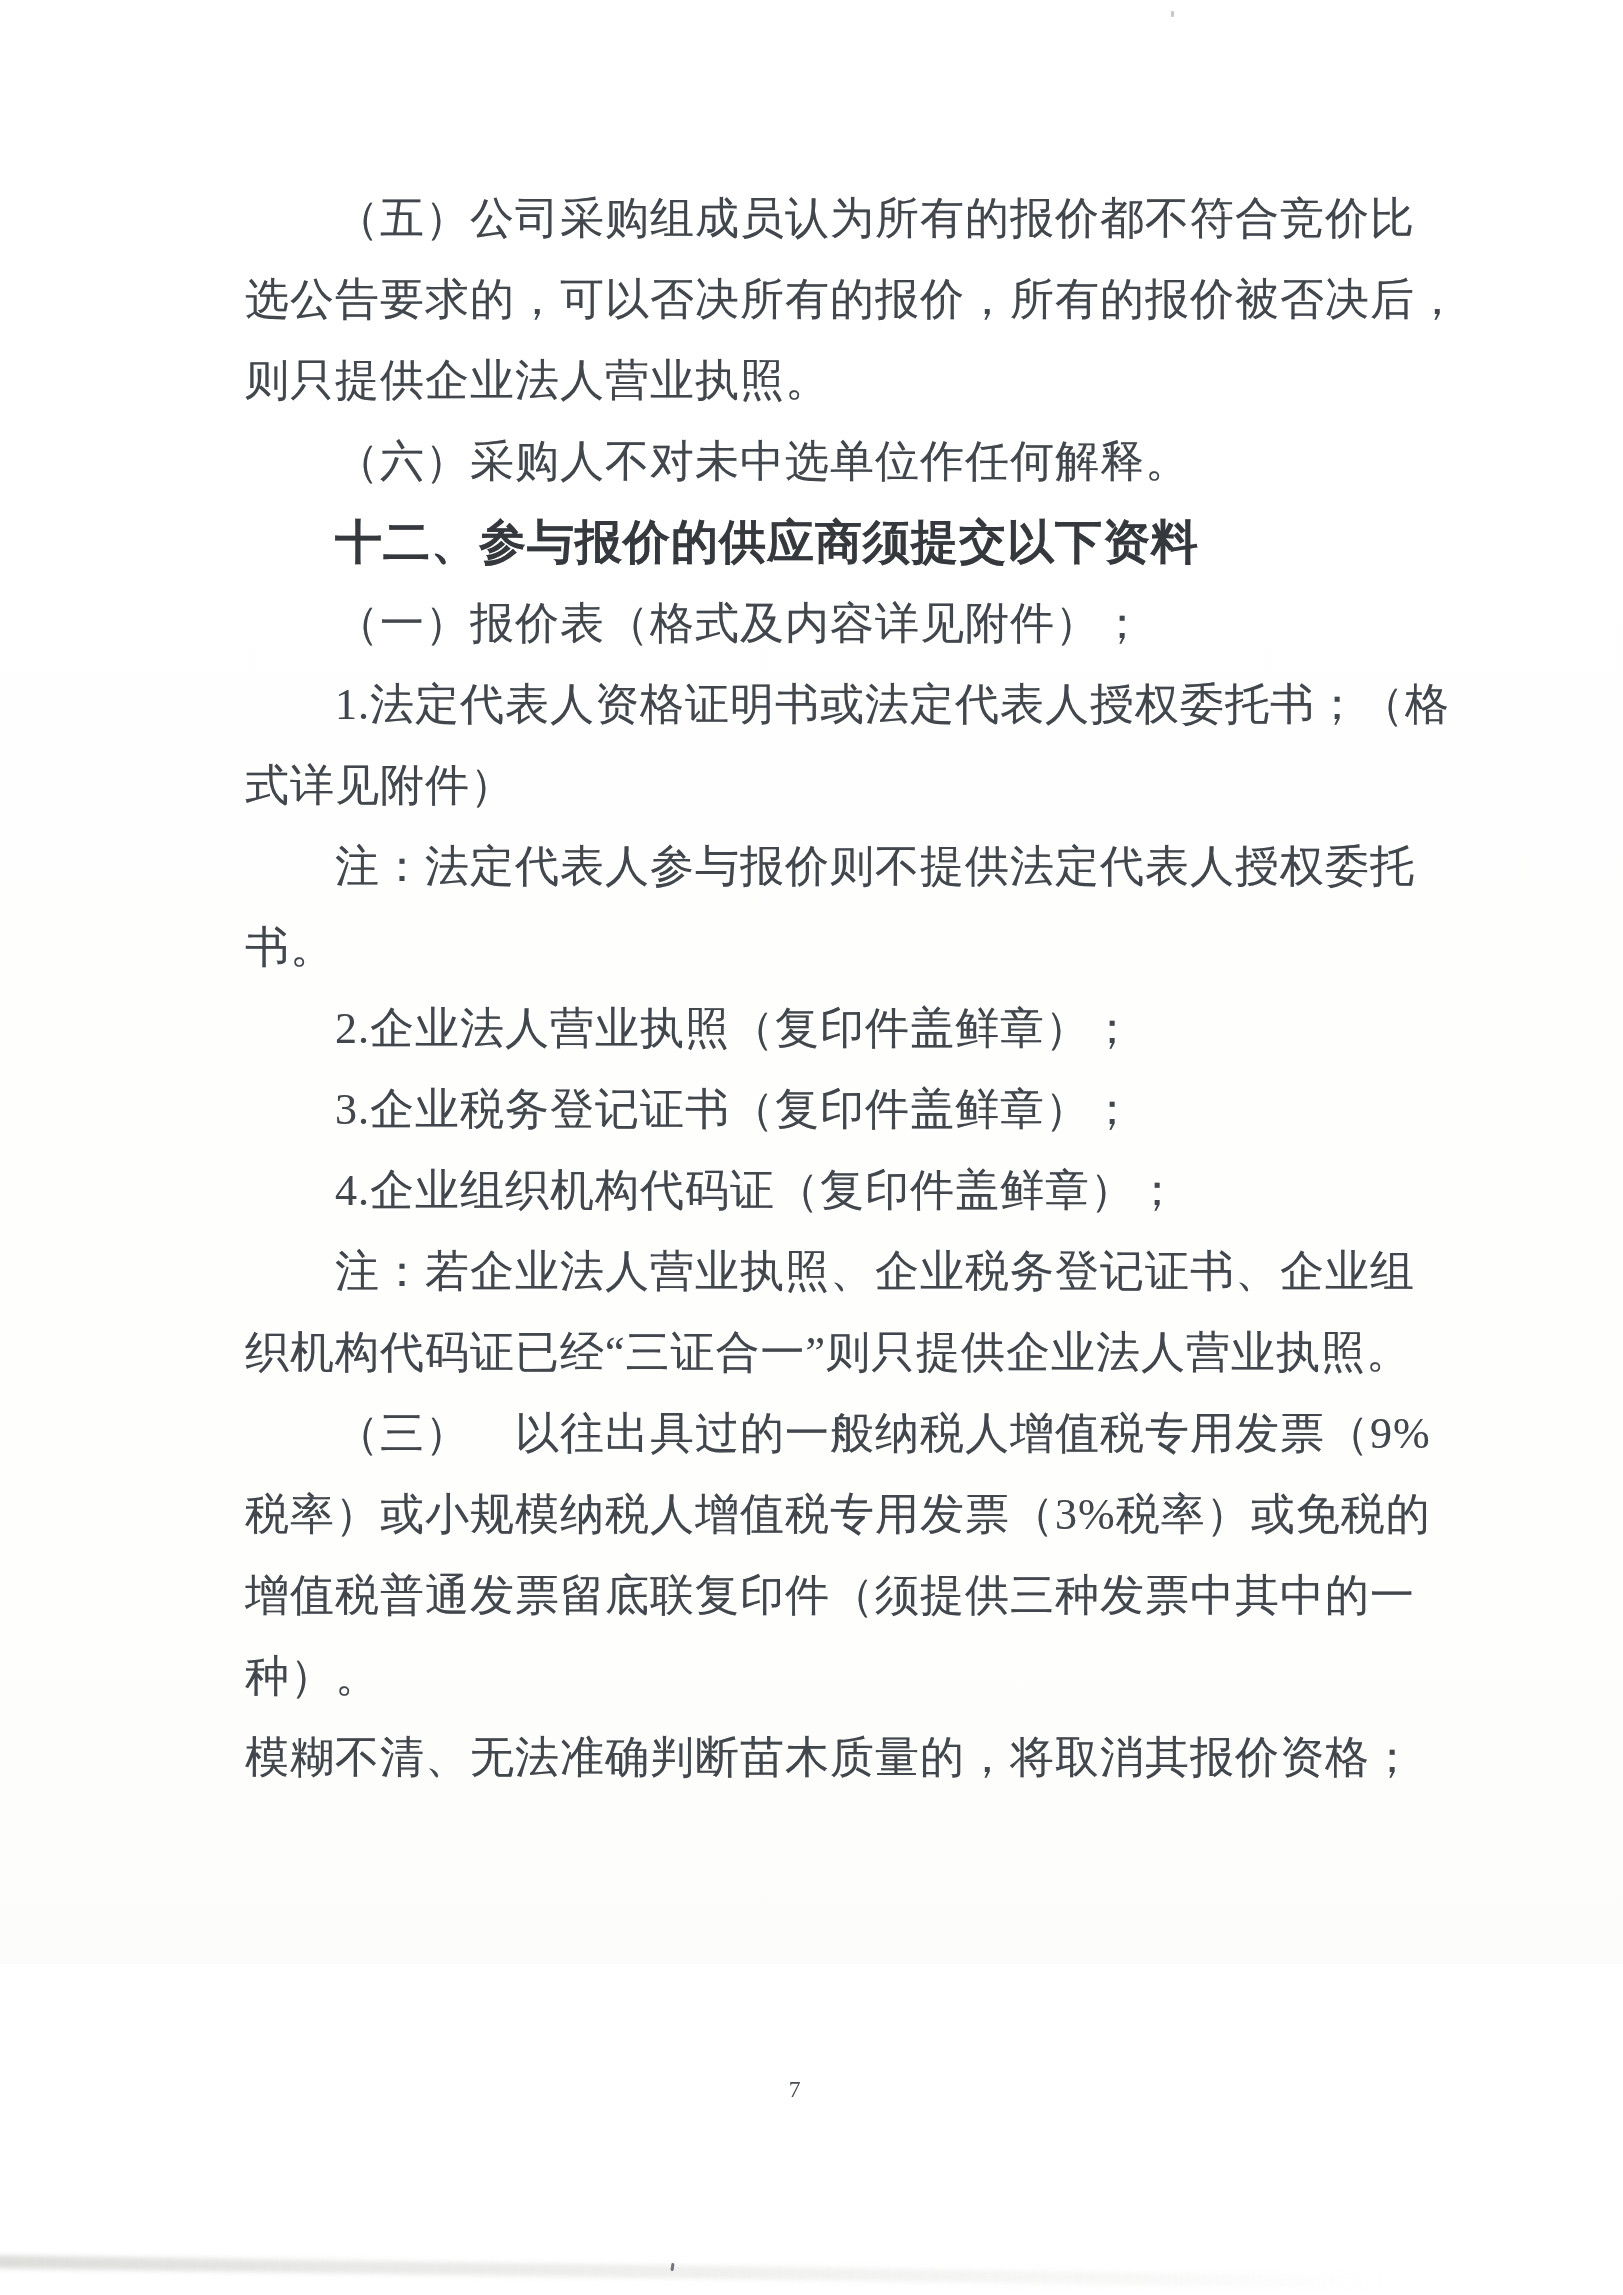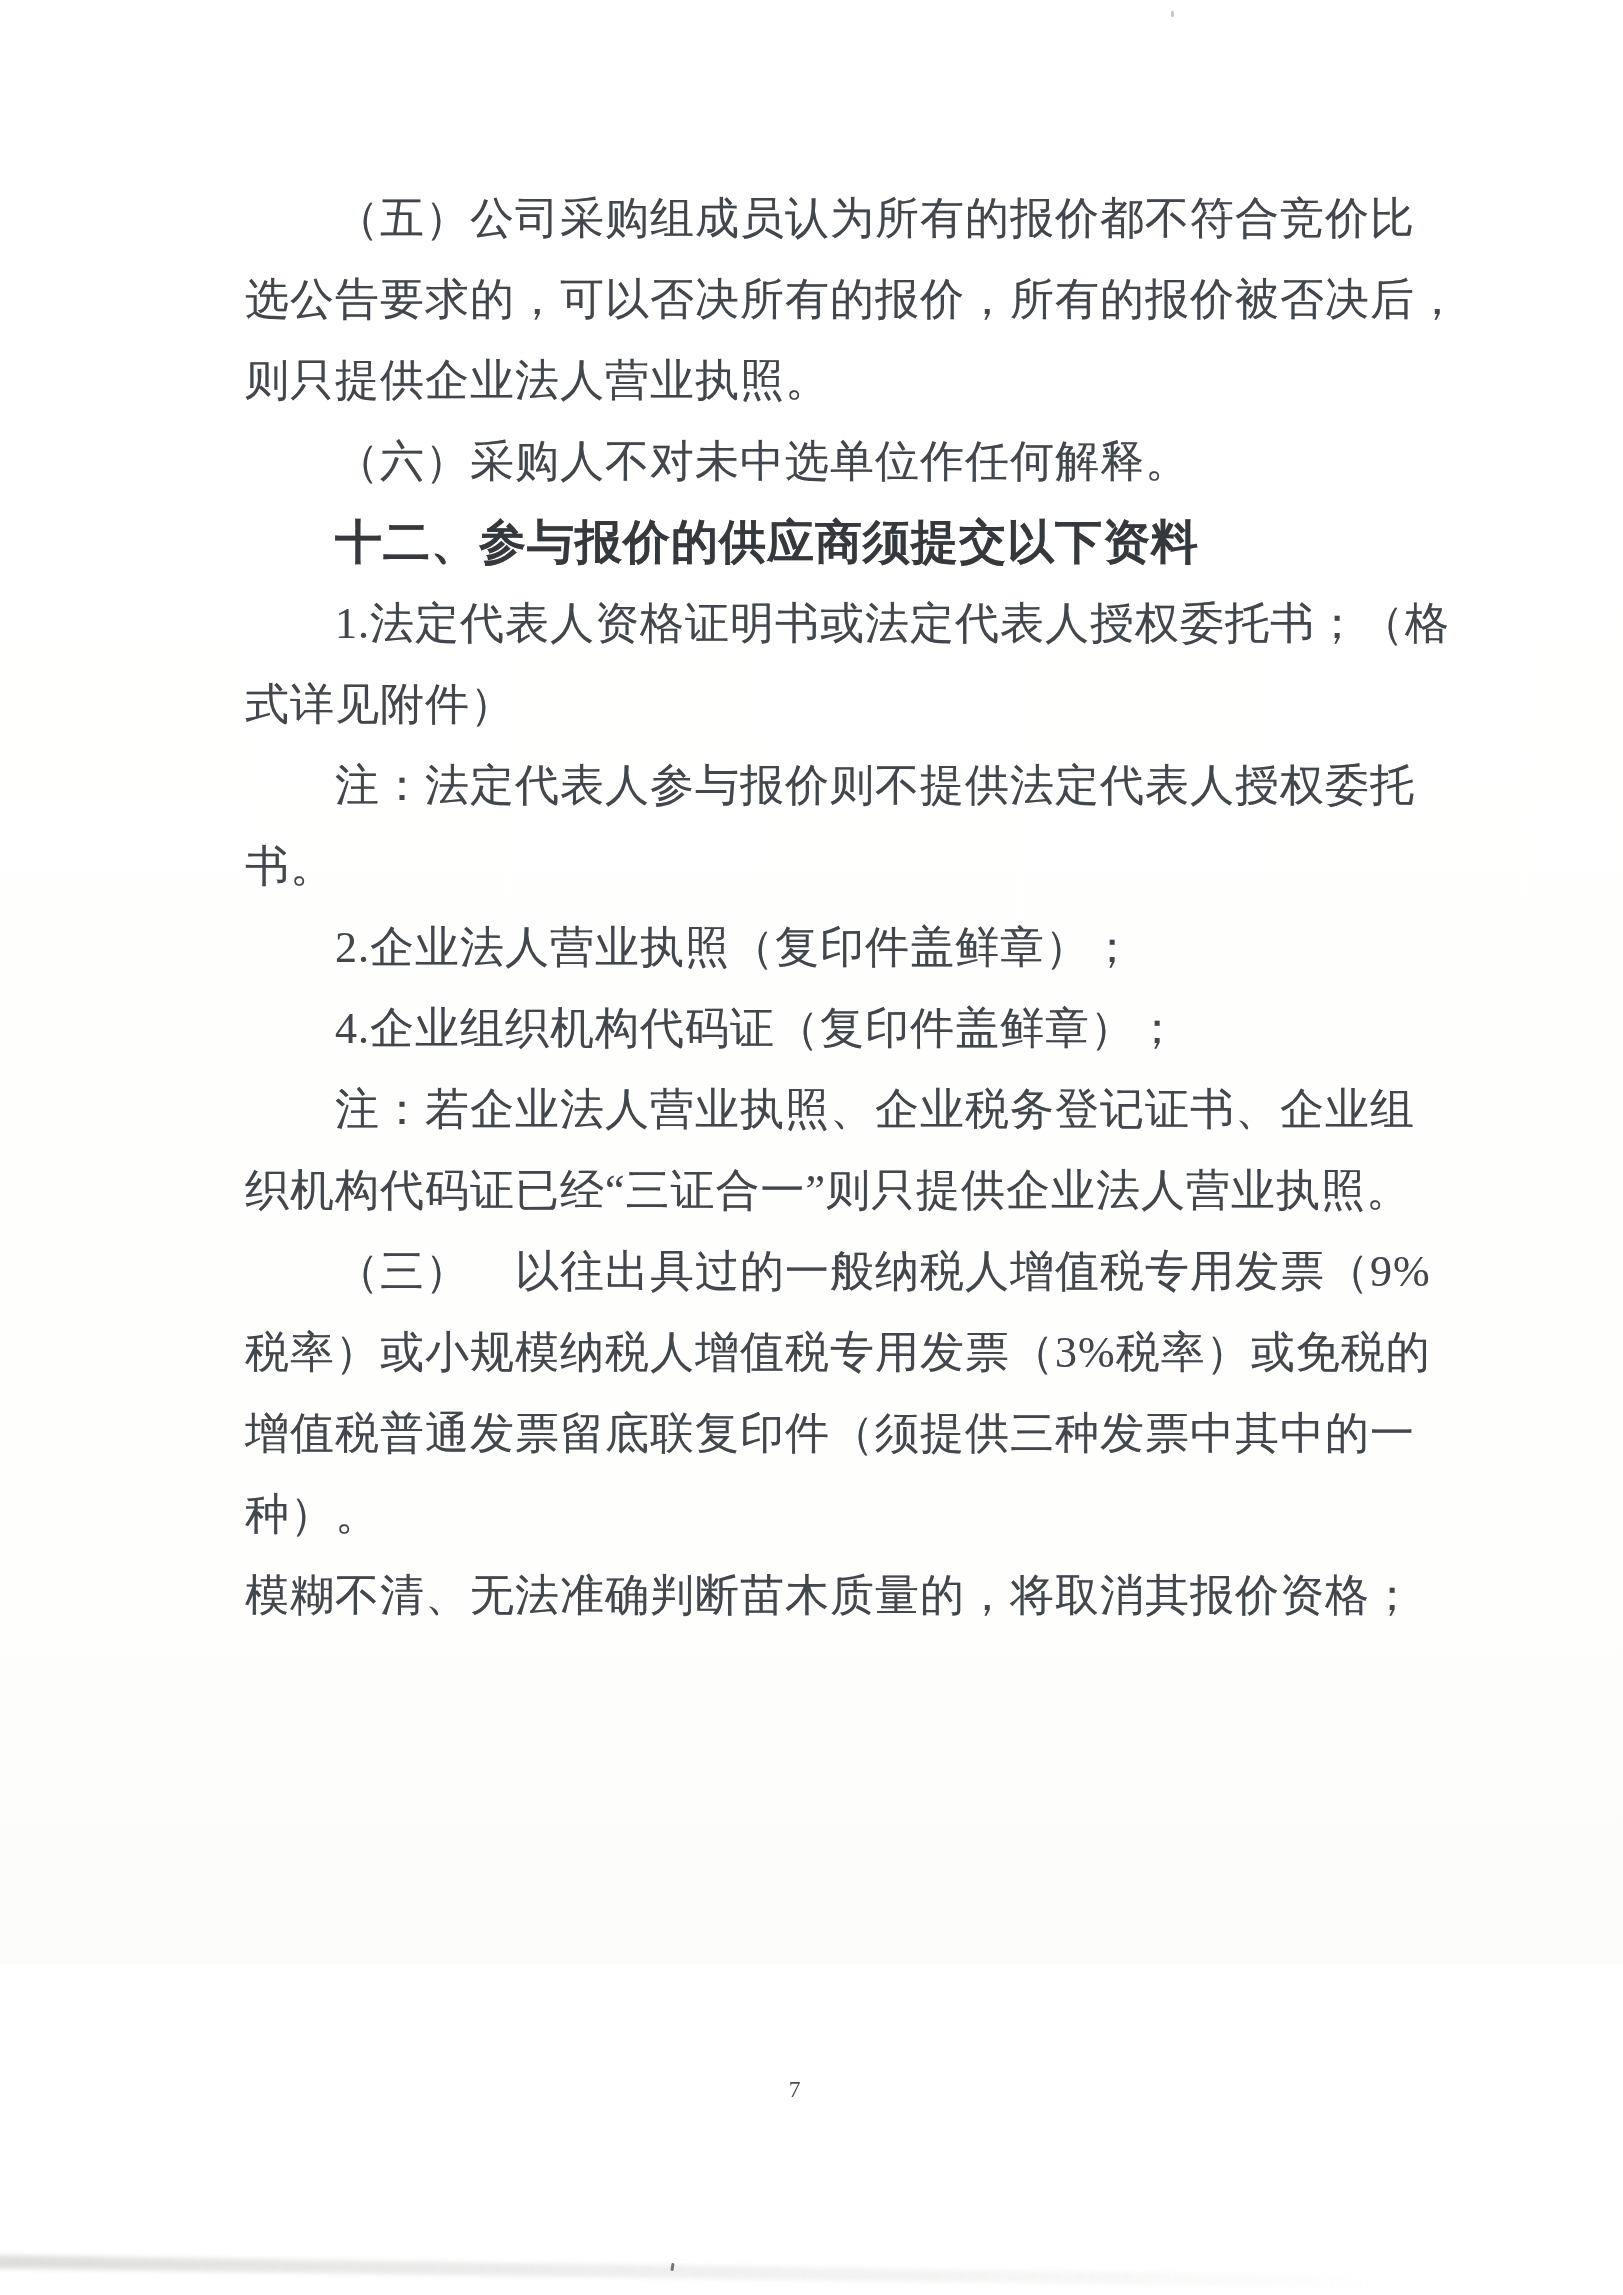--- a/index.html
+++ b/index.html
@@ -96,25 +96,27 @@
 </head>
 <body>
 
 <div class="paper">
   <div class="text-block" id="text-block">
       <div class="line indent">（五）公司采购组成员认为所有的报价都不符合竞价比</div>
       <div class="line">选公告要求的，可以否决所有的报价，所有的报价被否决后，</div>
       <div class="line">则只提供企业法人营业执照。</div>
       <div class="line indent">（六）采购人不对未中选单位作任何解释。</div>
       <div class="line indent heading">十二、参与报价的供应商须提交以下资料</div>
+      <div class="line indent">（一）报价表（格式及内容详见附件）；</div>
       <div class="line indent">1.法定代表人资格证明书或法定代表人授权委托书；（格</div>
       <div class="line">式详见附件）</div>
       <div class="line indent">注：法定代表人参与报价则不提供法定代表人授权委托</div>
       <div class="line">书。</div>
       <div class="line indent">2.企业法人营业执照（复印件盖鲜章）；</div>
+      <div class="line indent">3.企业税务登记证书（复印件盖鲜章）；</div>
       <div class="line indent">4.企业组织机构代码证（复印件盖鲜章）；</div>
       <div class="line indent">注：若企业法人营业执照、企业税务登记证书、企业组</div>
       <div class="line">织机构代码证已经“三证合一”则只提供企业法人营业执照。</div>
       <div class="line indent">（三）　以往出具过的一般纳税人增值税专用发票（9%</div>
       <div class="line">税率）或小规模纳税人增值税专用发票（3%税率）或免税的</div>
       <div class="line">增值税普通发票留底联复印件（须提供三种发票中其中的一</div>
       <div class="line">种）。</div>
       <div class="line">模糊不清、无法准确判断苗木质量的，将取消其报价资格；</div>
     </div>
 

